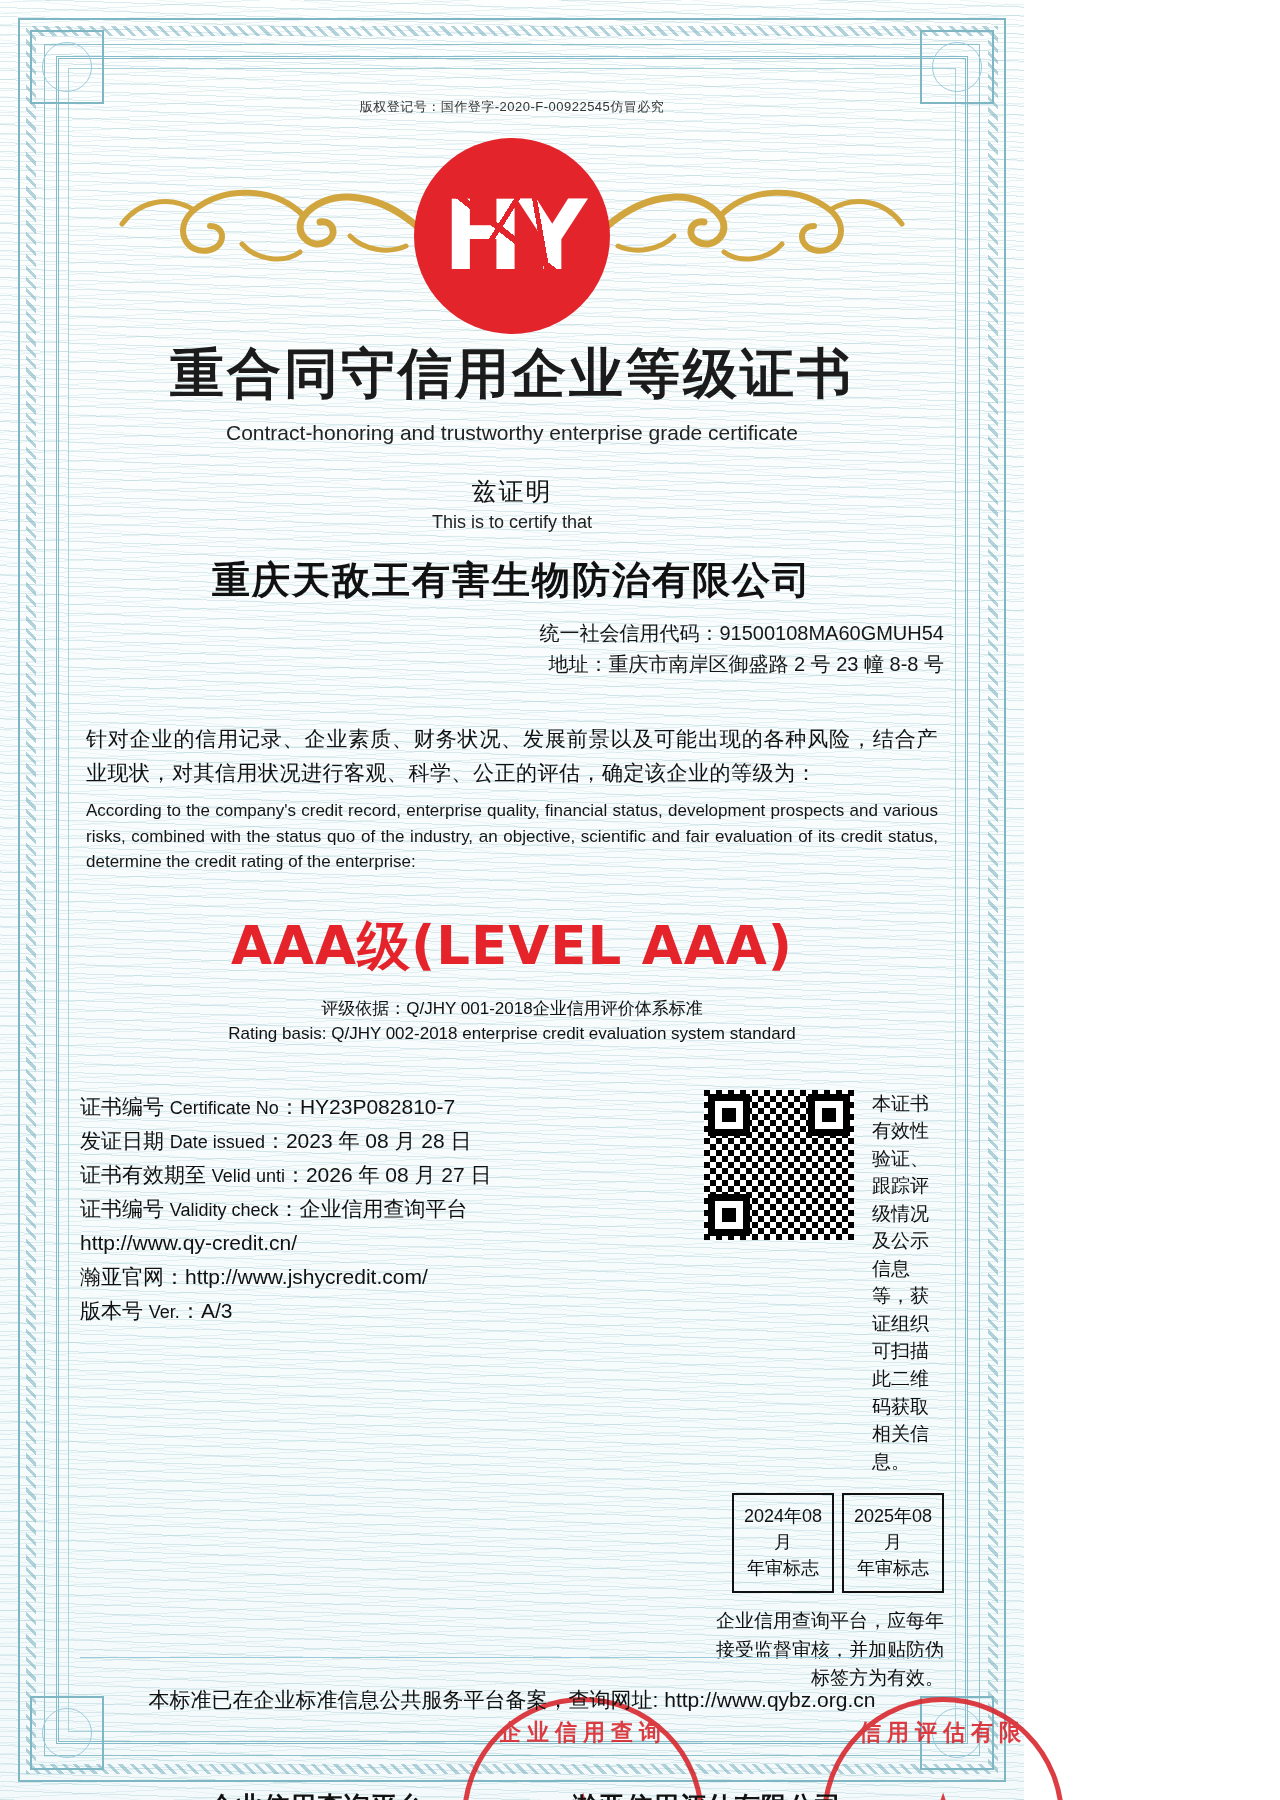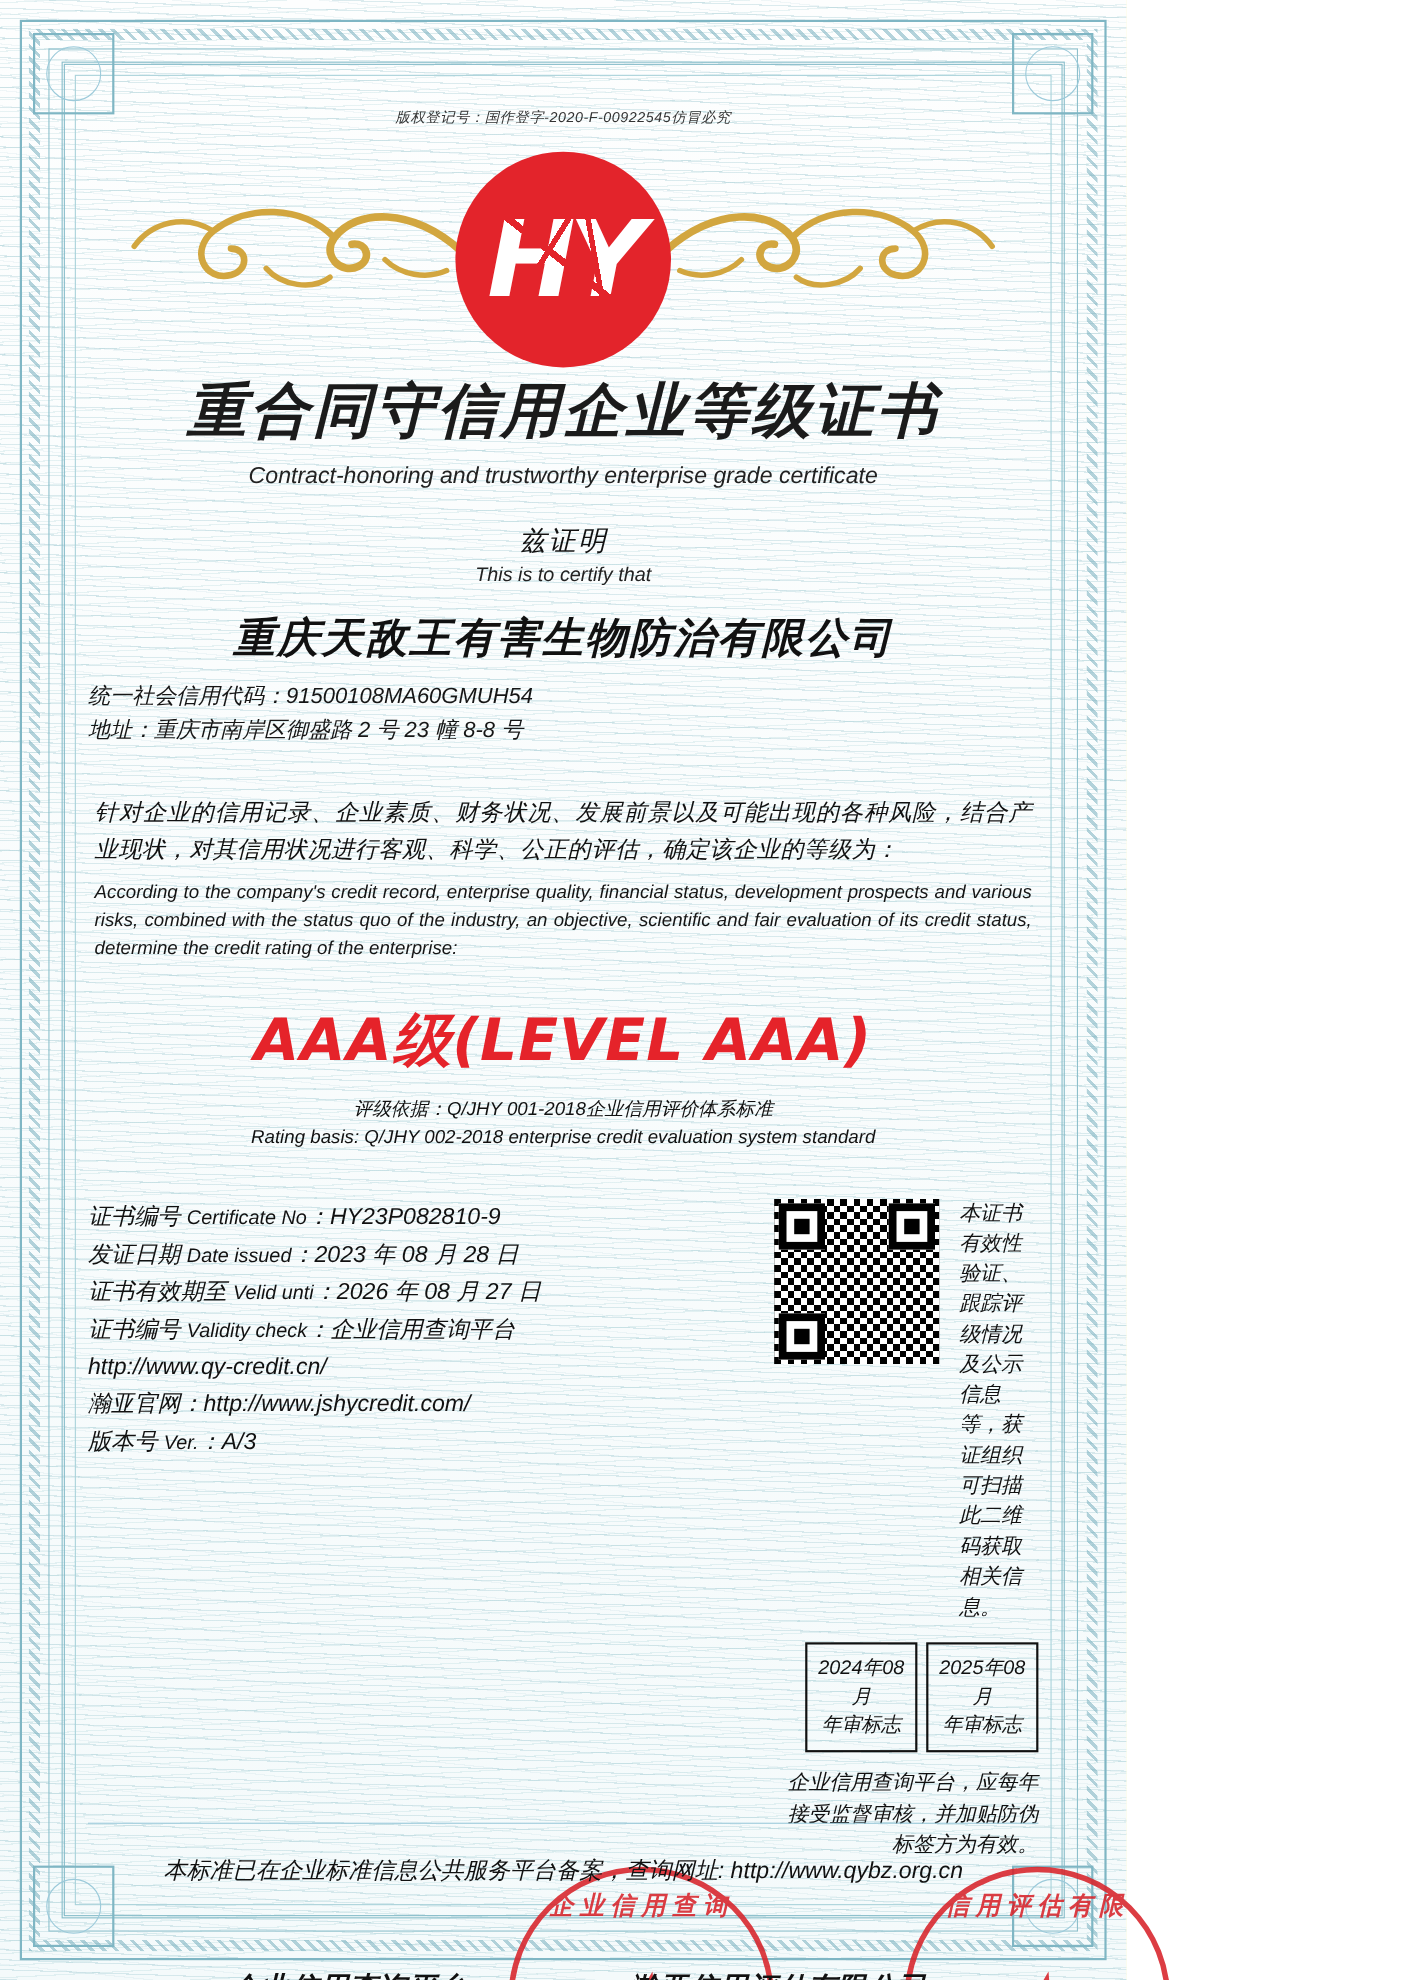--- a/index.html
+++ b/index.html
@@ -10,23 +10,22 @@
   body {
     width: 1280px;
     height: 1800px;
     font-family: "Liberation Sans", sans-serif;
     overflow: hidden;
   }
   .cert {
     position: relative;
     width: 1024px;
     height: 1800px;
-    background: #fef9c3;
-    box-sizing: border-box;
-    font-style: italic;
+    background: #bef264;
+    box-sizing: border-box;
   }
   
   .wave-bg {
     position: absolute;
     inset: 0;
     background:
       repeating-linear-gradient(2deg, rgba(140,190,200,0.30) 0px, rgba(140,190,200,0.30) 1px, rgba(255,255,255,0) 1px, rgba(255,255,255,0) 9px),
       repeating-linear-gradient(-3deg, rgba(150,200,205,0.22) 0px, rgba(150,200,205,0.22) 1px, rgba(255,255,255,0) 1px, rgba(255,255,255,0) 11px),
       repeating-linear-gradient(6deg, rgba(170,205,215,0.16) 0px, rgba(170,205,215,0.16) 1px, rgba(255,255,255,0) 1px, rgba(255,255,255,0) 14px),
       linear-gradient(#fdfefe, #f4fafb);
@@ -177,21 +176,21 @@
   .company {
     text-align: center;
     font-size: 38px;
     font-weight: 700;
     color: #111;
     margin-top: 22px;
     letter-spacing: 2px;
     font-family: "DejaVu Sans", "Liberation Sans", sans-serif;
   }
   .company-meta {
-    text-align: left;
+    text-align: right;
     font-size: 20px;
     color: #161616;
     margin-top: 12px;
     line-height: 1.55;
   }
   .para {
     margin-top: 42px;
     padding: 0 6px;
   }
   .para-cn {
@@ -442,21 +441,21 @@
     </div>
 
     <div class="level">AAA级(LEVEL AAA)</div>
     <div class="basis-cn">评级依据：Q/JHY 001-2018企业信用评价体系标准</div>
     <div class="basis-en">Rating basis: Q/JHY 002-2018 enterprise credit evaluation system standard</div>
 
     <div class="details-row">
       <div class="details-left">
         <div class="line">
           <span>证书编号</span>
-          <span class="label-en">Certificate No</span><span>：</span><span>HY23P082810-9</span>
+          <span class="label-en">Certificate No</span><span>：</span><span>HY23P082810-7</span>
         </div>
         <div class="line">
           <span>发证日期</span>
           <span class="label-en">Date issued</span><span>：</span><span>2023 年 08 月 28 日</span>
         </div>
         <div class="line">
           <span>证书有效期至</span>
           <span class="label-en">Velid unti</span><span>：</span><span>2026 年 08 月 27 日</span>
         </div>
         <div class="line">

